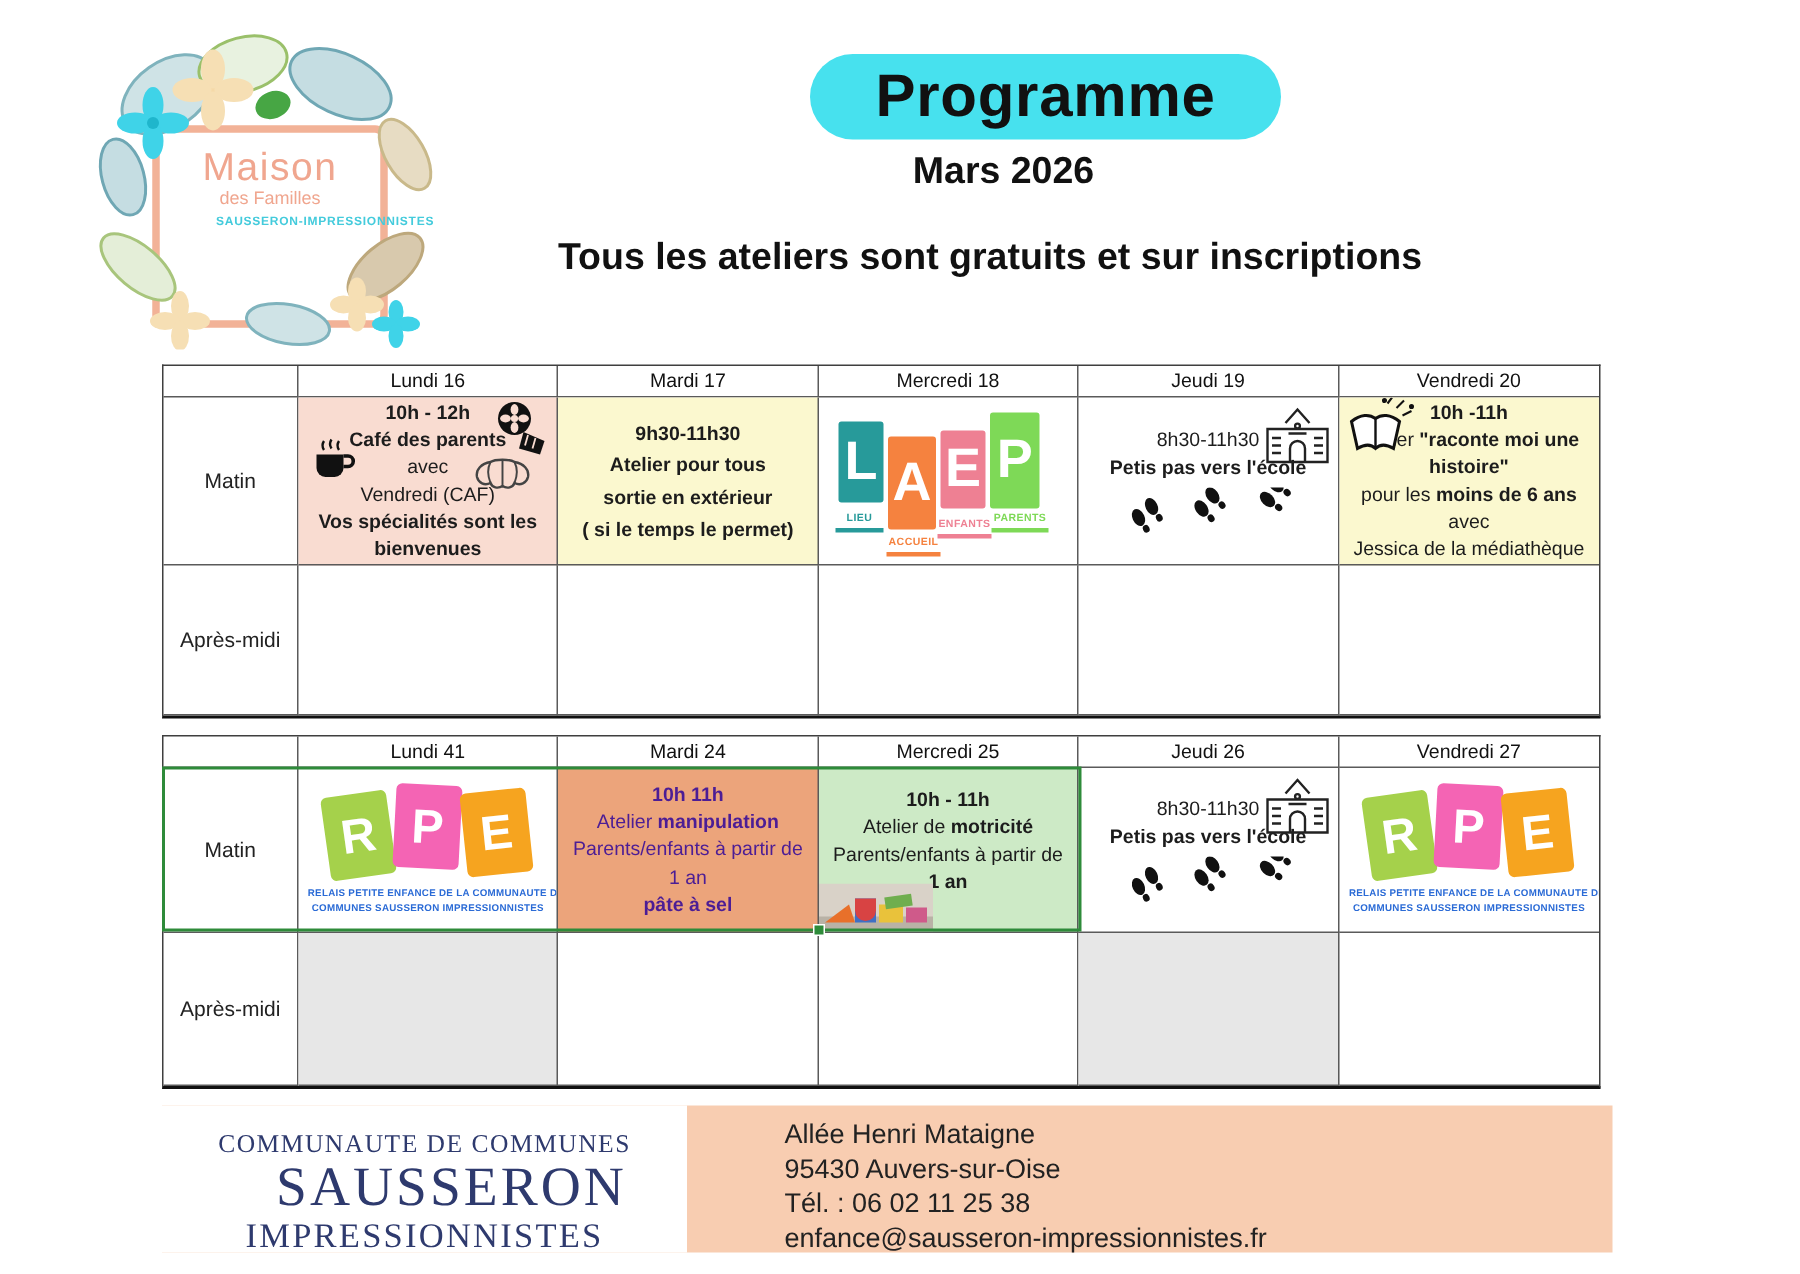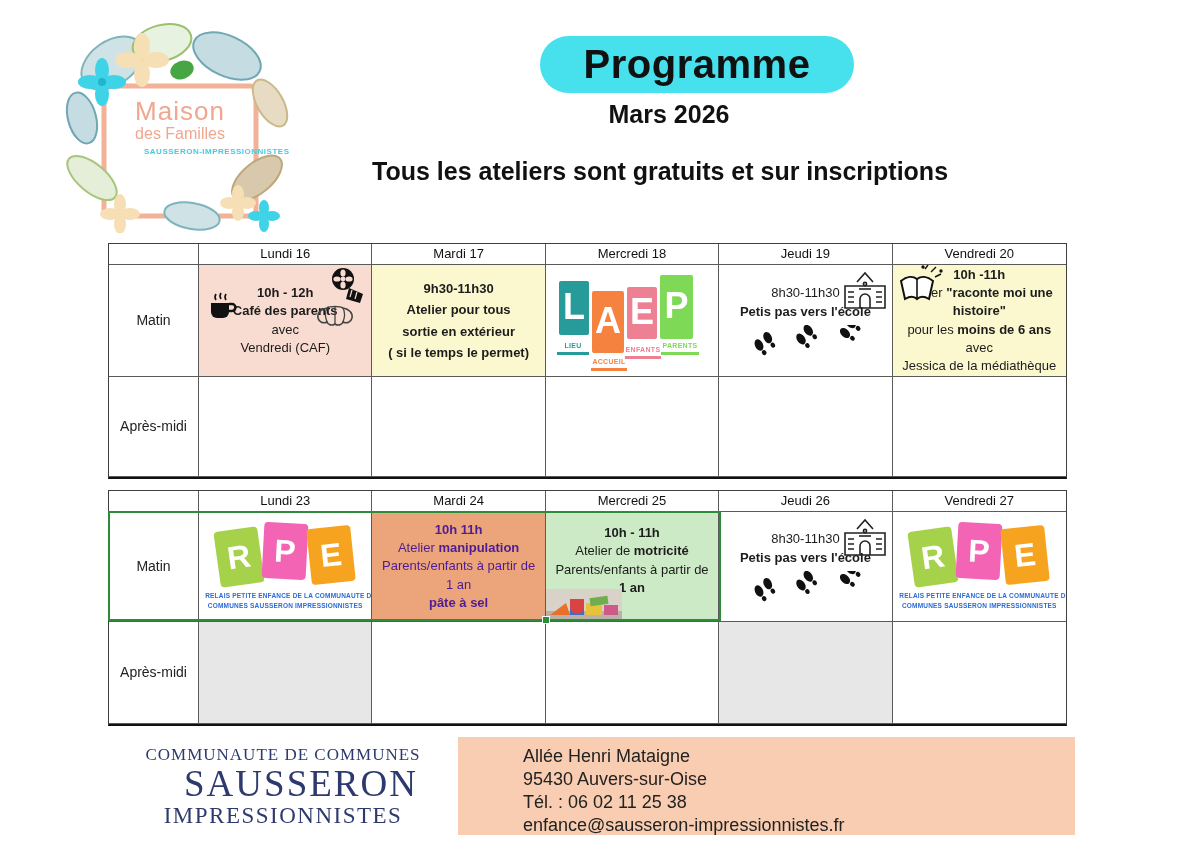--- a/index.html
+++ b/index.html
@@ -3,21 +3,21 @@
 <meta charset="utf-8">
 <style>
   * { margin:0; padding:0; box-sizing:border-box; }
   html,body { width:1200px; height:849px; background:#fff; font-family:"Liberation Sans",sans-serif; color:#1c1c1c; }
   .page { position:relative; width:1200px; height:849px; background:#fff; overflow:hidden; }
 
   
   .mdf-logo { position:absolute; left:42px; top:8px; width:250px; height:225px; }
   .mdf-text { position:absolute; left:58px; top:88px; width:160px; text-align:center; }
   .mdf-line1 { font-size:26px; color:#f0a68f; letter-spacing:1px; }
-  .mdf-line2 { font-size:16px; color:#f0a68f; margin-top:-2px; }
+  .mdf-line2 { font-size:12px; color:#f0a68f; margin-top:-2px; }
   .mdf-line3 { font-size:8px; font-weight:700; color:#44cbdc; letter-spacing:.5px; margin-top:4px; white-space:nowrap;margin-left:44px; }
 
   .pill { position:absolute; left:540px; top:36px; width:314px; height:57px; background:#47e1ee; border-radius:30px; display:flex; align-items:center; justify-content:center; }
   .pill-text { font-size:40px; font-weight:600; color:#111; letter-spacing:.5px; }
   .month { position:absolute; left:512px; top:100px; width:314px; text-align:center; font-size:25px; font-weight:700; color:#111; }
   .tagline { position:absolute; left:300px; top:157px; width:720px; text-align:center; font-size:25px; font-weight:700; color:#111; }
 
   
   .sched { position:absolute; left:108px; width:959px; display:grid; grid-template-columns:90px repeat(5,1fr); border:1px solid #3f3f3f; border-bottom:2px solid #111; background:#fff; }
   .sched.w1 { top:243px; grid-template-rows:21px 112px 100px; }
@@ -57,21 +57,21 @@
   .rpe { width:160px; margin:0 auto; }
   .rpe-tiles { display:flex; justify-content:center; align-items:flex-start; height:62px; }
   .rpe-tile { width:44px; height:56px; border-radius:4px; display:flex; align-items:center; justify-content:center; color:#fff; font-weight:700; font-size:32px; }
   .rpe-g { background:#a5d14b; transform:rotate(-8deg); margin-top:6px; }
   .rpe-p { background:#f464b4; transform:rotate(3deg); margin:0 2px; }
   .rpe-o { background:#f6a41f; transform:rotate(-6deg); margin-top:4px; }
   .rpe-caption { margin-top:6px; font-size:6.5px; font-weight:700; color:#2b6bd6; line-height:1.5; letter-spacing:.2px; white-space:nowrap; }
 
   
   .footer { position:absolute; left:108px; top:737px; width:967px; height:98px; background:#f8cdb1; }
-  .org-box { position:absolute; left:0; top:0; width:350px; height:98px; background:#fff; display:flex; flex-direction:column; align-items:center; justify-content:center; font-family:"Liberation Serif",serif; color:#2e3a6e; }
+  .org-box { position:absolute; left:0; top:0; width:350px; height:98px; background:#fff; display:flex; flex-direction:column; align-items:center; justify-content:flex-end; font-family:"Liberation Serif",serif; color:#2e3a6e; }
   .org1 { font-size:17px; letter-spacing:1px; }
   .org2 { font-size:37px; letter-spacing:2px; line-height:1.05;margin-left:36px; }
   .org3 { font-size:23px; letter-spacing:1.5px; line-height:1; }
   .addr { position:absolute; left:415px; top:8px; font-size:18px; color:#222; line-height:1.27; }
 </style>
 </head>
 <body>
 
 <div class="page">
 
@@ -176,20 +176,21 @@
             <path d="M16 42c-2 4-2 9 0 14"></path>
             <path d="M32 42c2 4 2 9 0 14"></path>
             <path d="M24 41v17"></path>
           </g>
       </svg>
       <div class="content">
         <div class="b">10h - 12h</div>
         <div class="b">Café des parents</div>
         <div>avec</div>
         <div>Vendredi (CAF)</div>
+        <div class="b" style="width:150px">Vos spécialités sont les bienvenues</div>
       </div>
     </div>
 
     <div class="cell yellow">
       <div class="content" style="line-height:1.65">
         <div class="b">9h30-11h30</div>
         <div class="b">Atelier pour tous</div>
         <div class="b">sortie en extérieur</div>
         <div class="b">( si le temps le permet)</div>
       </div>
@@ -270,21 +271,21 @@
     <div class="cell rowlab">Après-midi</div>
     <div class="cell"></div>
     <div class="cell"></div>
     <div class="cell"></div>
     <div class="cell"></div>
     <div class="cell"></div>
   </div>
 
   <div class="sched w2">
     <div class="cell hdr"></div>
-    <div class="cell hdr">Lundi 23</div>
+    <div class="cell hdr">Lundi 41</div>
     <div class="cell hdr">Mardi 24</div>
     <div class="cell hdr">Mercredi 25</div>
     <div class="cell hdr">Jeudi 26</div>
     <div class="cell hdr">Vendredi 27</div>
 
     <div class="cell rowlab">Matin</div>
 
     <div class="cell">
       <div class="content">
         <div class="rpe">

